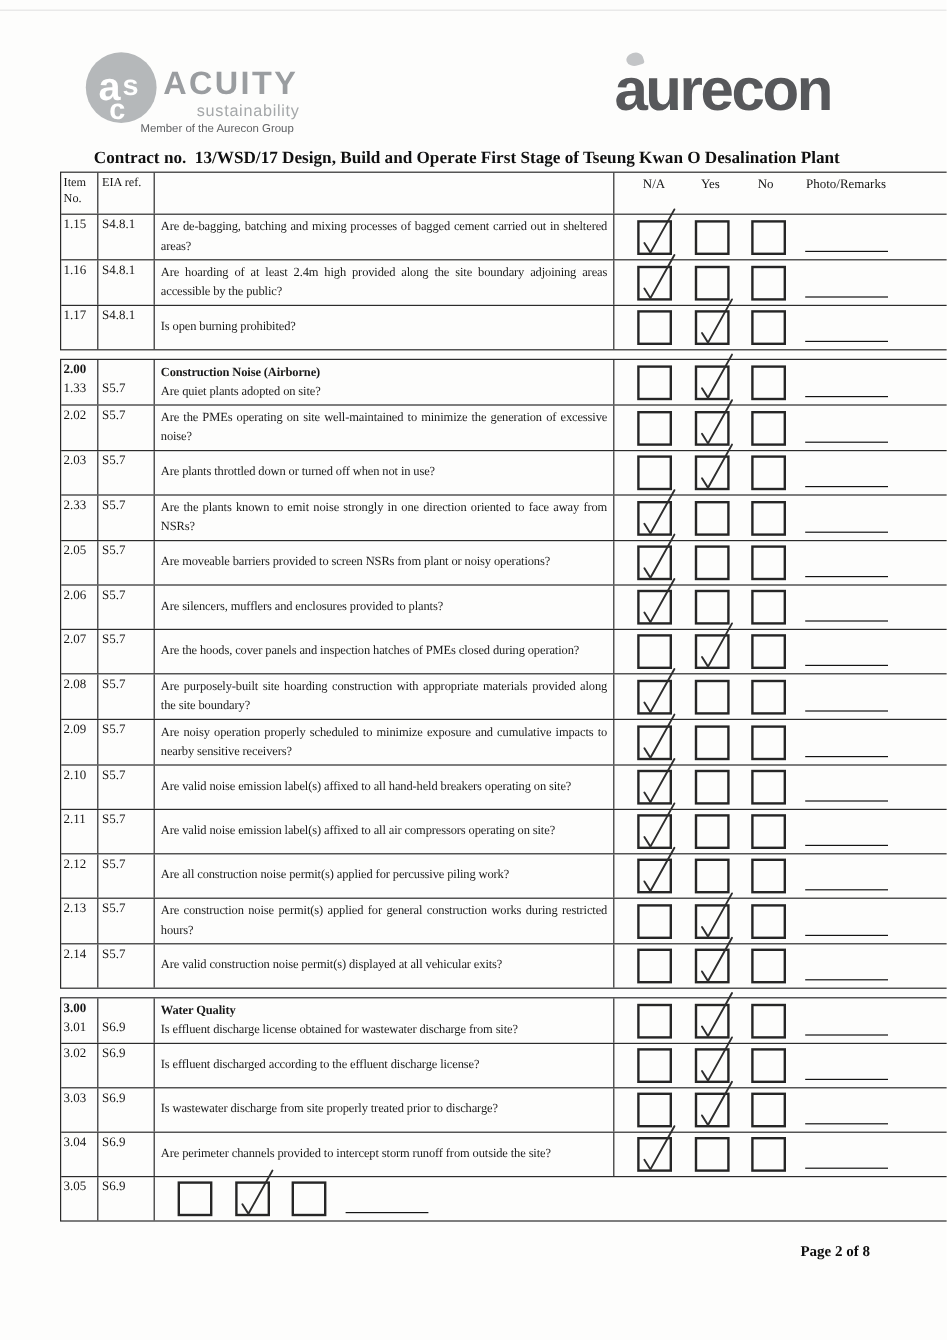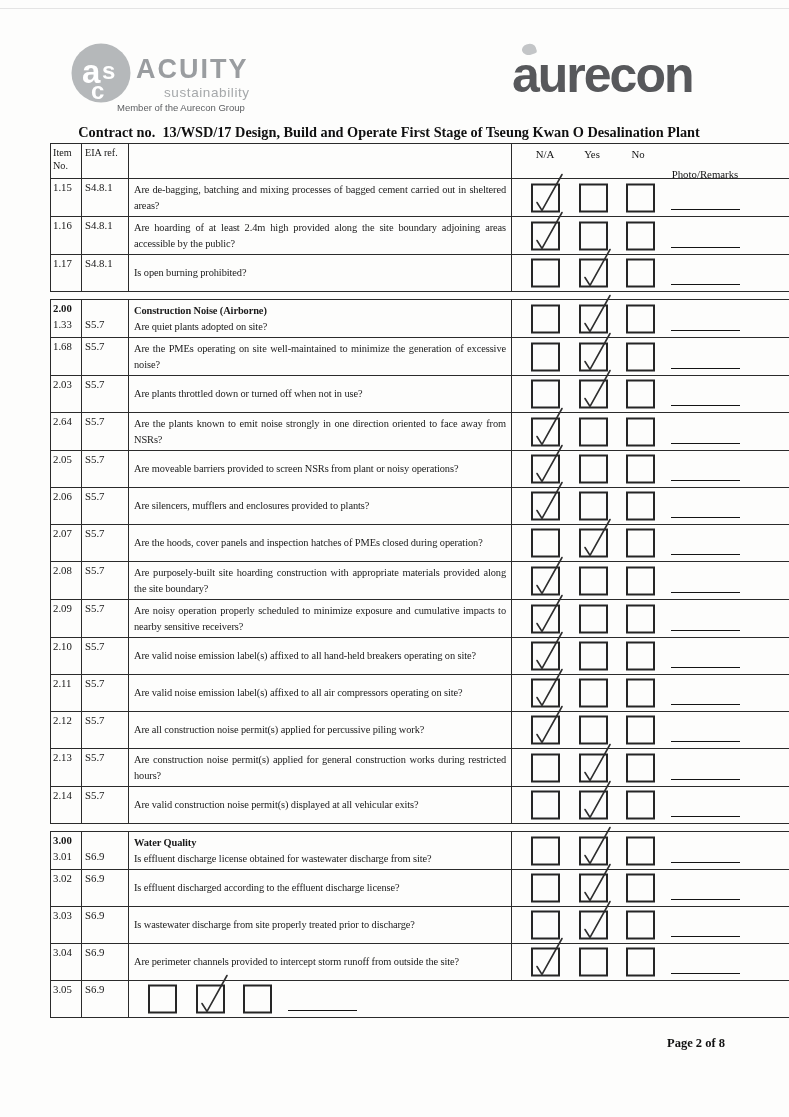--- a/index.html
+++ b/index.html
@@ -37,21 +37,21 @@
   .c-checks{flex:1 1 auto;position:relative;}
   .sec-title{font-weight:bold;text-align:left;}
   .sec .c-q{justify-content:flex-start;}
   .sec .c-ref .ref-txt{display:block;margin-top:16px;}
   .sec .c-item .i1{font-weight:bold;display:block;}
   .sec .c-item .i2{display:block;margin-top:4px;}
 
   .hdr{min-height:34px;}
   .hdr .c-item,.hdr .c-ref{font-size:10.2px;line-height:13px;}
   .hl{position:absolute;top:4px;transform:translateX(-50%);font-size:10.8px;white-space:nowrap;color:#141414;}
-  .hl-na{left:33px;} .hl-yes{left:80px;} .hl-no{left:126px;} .hl-rem{left:193px;margin-top:20px;}
+  .hl-na{left:33px;} .hl-yes{left:80px;} .hl-no{left:126px;} .hl-rem{left:193px;}
 
   .box{position:absolute;top:50%;transform:translateY(-50%);width:25px;height:25px;
        border:2.2px solid #262626;background:transparent;}
   .box-na{left:19px;} .box-yes{left:67px;} .box-no{left:114px;}
   .tick{position:absolute;left:-3px;bottom:-5px;width:36px;height:44px;overflow:visible;}
   .blank{position:absolute;bottom:6px;left:159px;width:69px;border-bottom:1.6px solid #141414;}
 
   .footer{position:absolute;right:64px;top:1036px;font-size:12.5px;font-weight:bold;color:#101010;}
 </style>
 </head>
@@ -175,21 +175,21 @@
               <svg class="tick" viewBox="0 0 36 44">
                 <polyline points="7,31 12,39 32,3" fill="none" stroke="#2e2e2e" stroke-width="1.6" stroke-linecap="round"></polyline>
               </svg>
             </div>
             <div class="box box-no"></div>
             <div class="blank"></div>
           </div>
         </div>
         <div class="row">
           <div class="c-item">
-            <div>1.68</div>
+            <div>2.02</div>
           </div>
           <div class="c-ref">
             <div>S5.7</div>
           </div>
           <div class="c-q">
             <div class="q-text">Are the PMEs operating on site well-maintained to minimize the generation of excessive noise?</div>
           </div>
           <div class="c-checks">
             <div class="box box-na"></div>
             <div class="box box-yes">
@@ -217,21 +217,21 @@
               <svg class="tick" viewBox="0 0 36 44">
                 <polyline points="7,31 12,39 32,3" fill="none" stroke="#2e2e2e" stroke-width="1.6" stroke-linecap="round"></polyline>
               </svg>
             </div>
             <div class="box box-no"></div>
             <div class="blank"></div>
           </div>
         </div>
         <div class="row">
           <div class="c-item">
-            <div>2.64</div>
+            <div>2.33</div>
           </div>
           <div class="c-ref">
             <div>S5.7</div>
           </div>
           <div class="c-q">
             <div class="q-text">Are the plants known to emit noise strongly in one direction oriented to face away from NSRs?</div>
           </div>
           <div class="c-checks">
             <div class="box box-na">
               <svg class="tick" viewBox="0 0 36 44">

